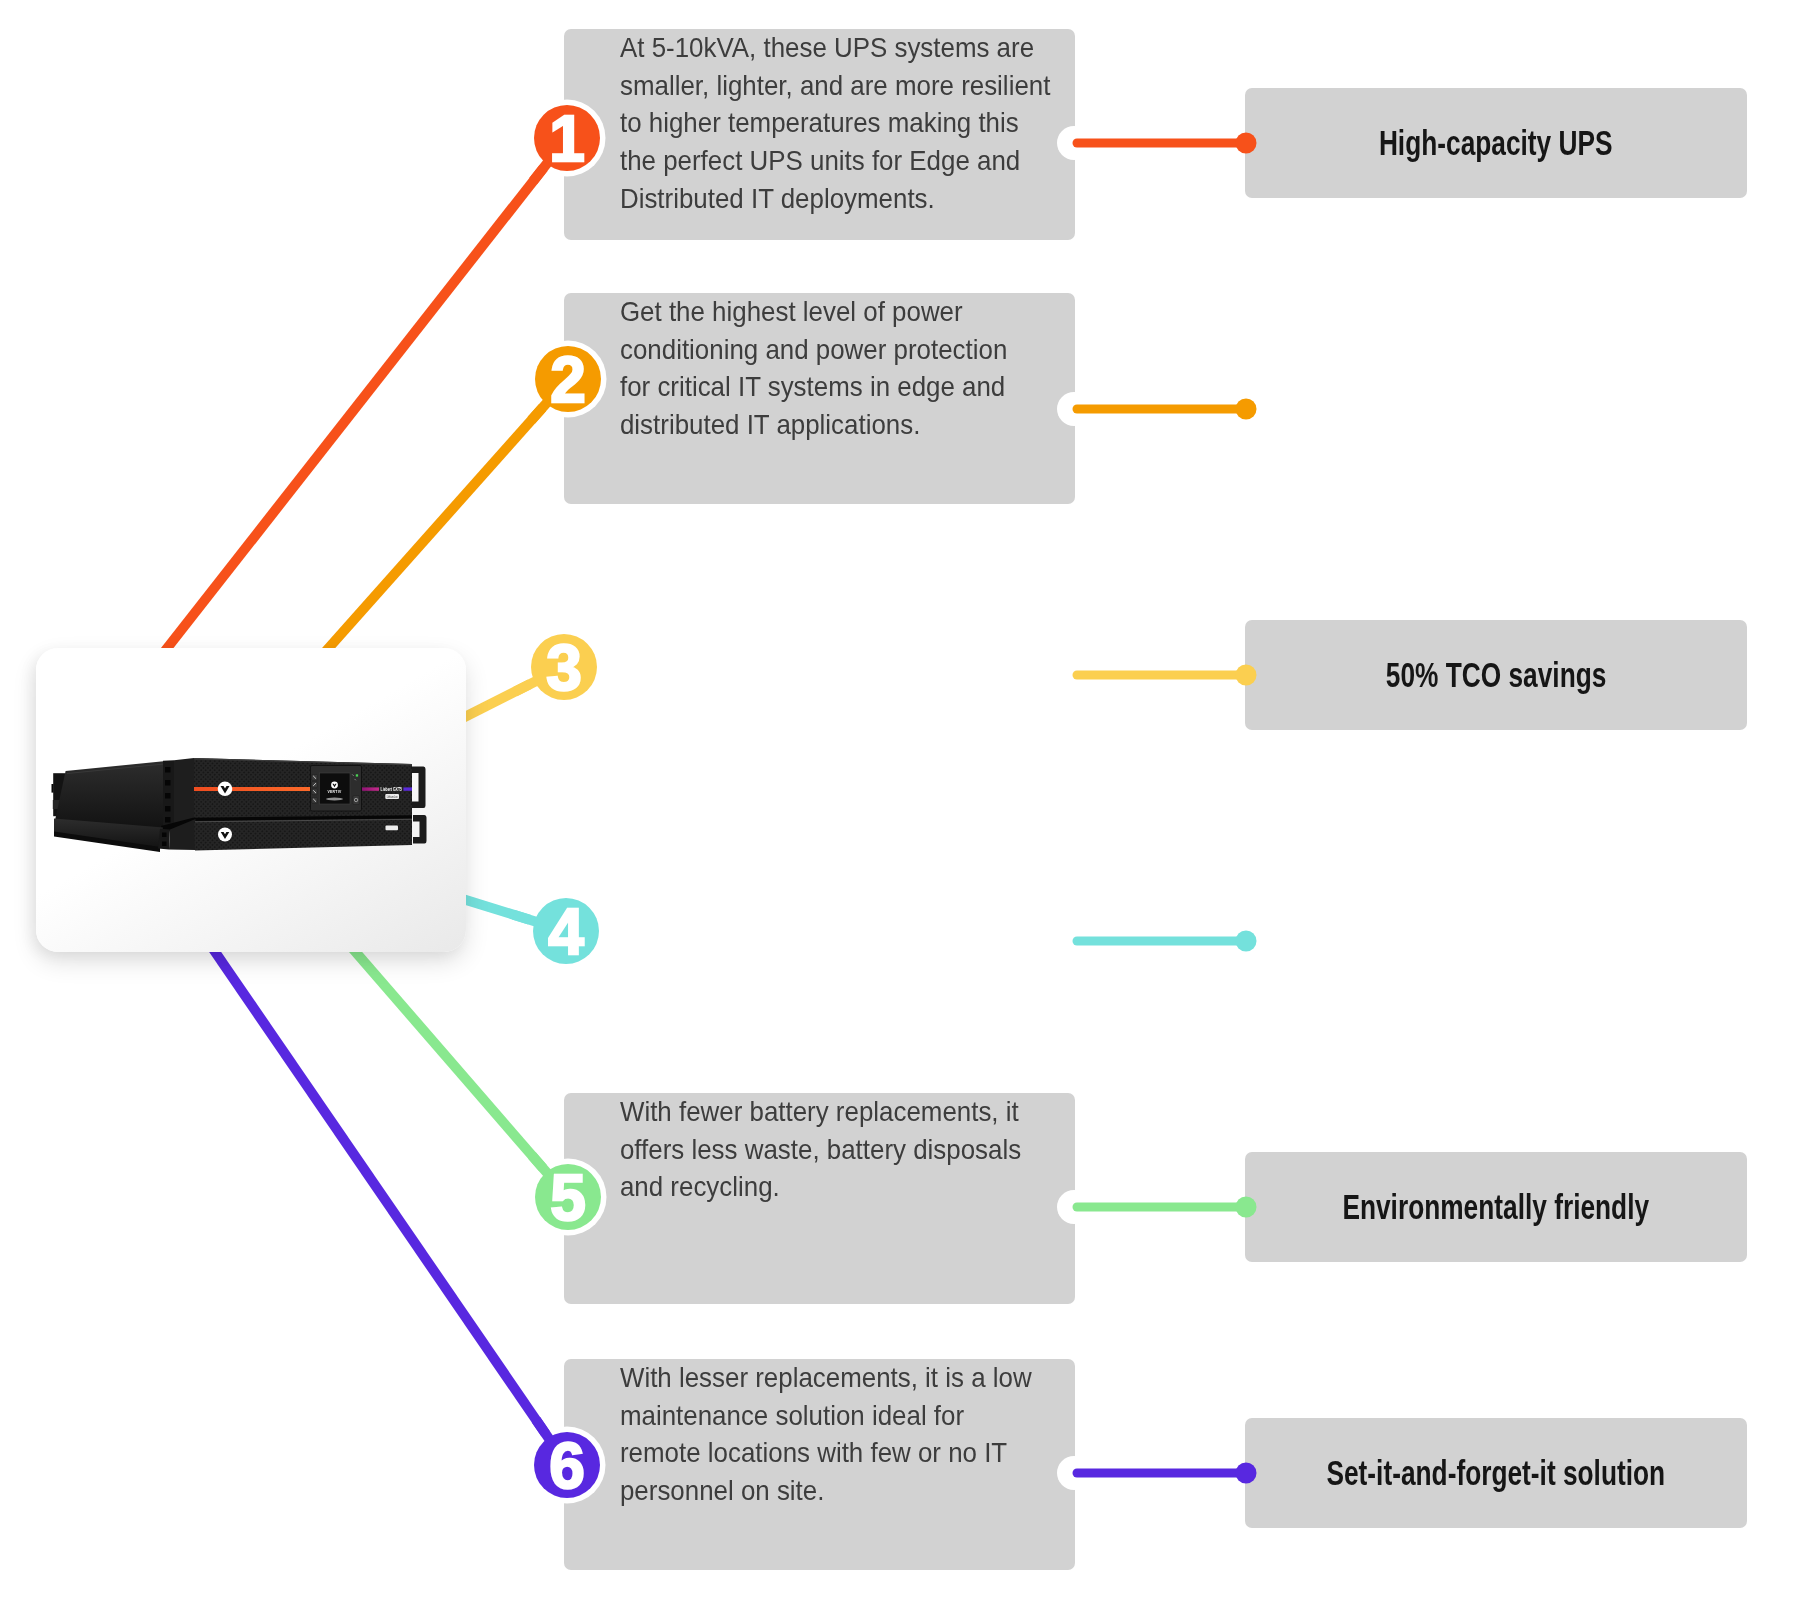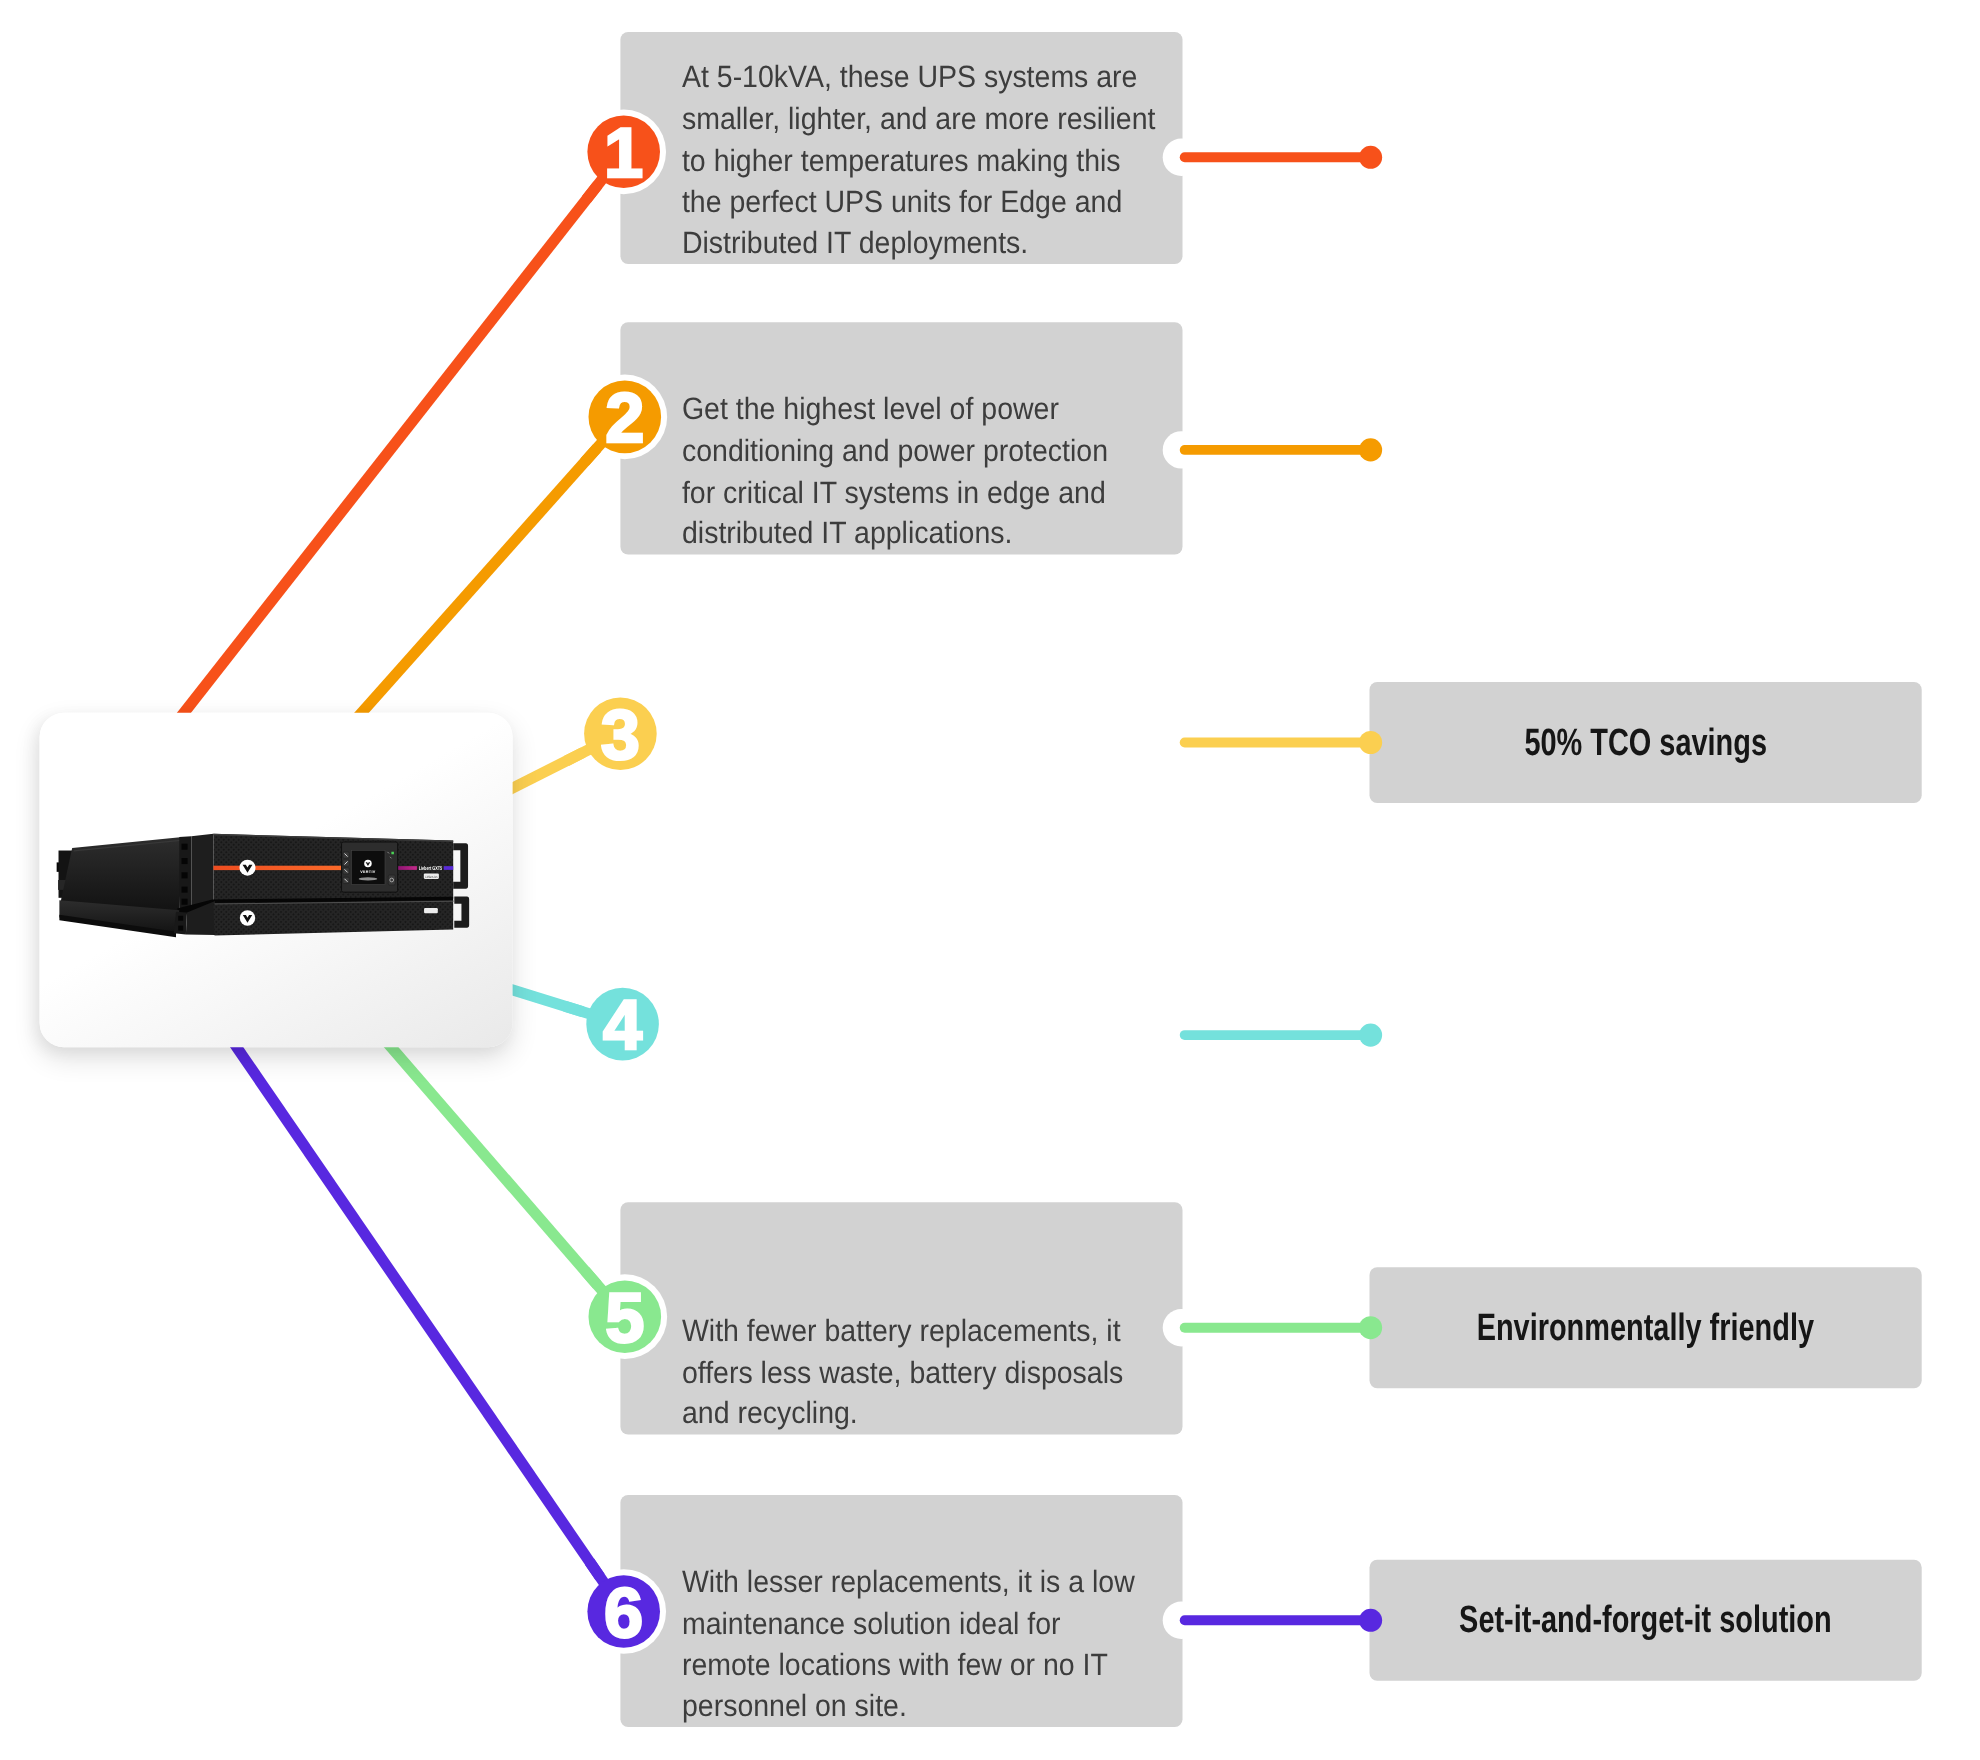--- a/index.html
+++ b/index.html
@@ -1,19 +1,19 @@
 <!DOCTYPE html>
 <html><head>
 <meta charset="utf-8">
 <style>
   html,body{margin:0;padding:0;background:#ffffff;}
   #stage{position:relative;width:1800px;height:1600px;overflow:hidden;
          font-family:"Liberation Sans", sans-serif;background:#ffffff;}
   .lbox{position:absolute;left:564px;width:511px;height:211px;background:#d2d2d2;
-        border-radius:7px;box-sizing:border-box;display:flex;align-items:flex-end;z-index:1;}
+        border-radius:7px;box-sizing:border-box;display:flex;align-items:flex-start;z-index:1;}
   .lbox .txt{padding-left:60.5px;font-size:28px;line-height:37.7px;color:#3d3d3d;
         white-space:nowrap;transform:scaleX(0.925);transform-origin:left center;}
   .rbox{position:absolute;left:1245px;width:502px;height:110px;background:#d2d2d2;
         border-radius:7px;display:flex;align-items:center;justify-content:center;z-index:1;}
   .rbox .ttl{font-size:34.6px;font-weight:bold;color:#161616;white-space:nowrap;
         transform:scaleX(0.76);transform-origin:center center;}
   svg{position:absolute;left:0;top:0;}
   #diag{z-index:2;}
   #card{position:absolute;left:36px;top:648px;width:430px;height:304px;border-radius:22px;
         background:linear-gradient(150deg,#ffffff 45%,#f3f3f3 75%,#e9e9e9 100%);
@@ -30,20 +30,23 @@
   <div class="lbox" style="top:293px">
       <div class="txt">Get the highest level of power<br>conditioning and power protection<br>for critical IT systems in edge and<br>distributed IT applications.</div>
     </div>
   <div class="lbox" style="top:1093px">
       <div class="txt">With fewer battery replacements, it<br>offers less waste, battery disposals<br>and recycling.</div>
     </div>
   <div class="lbox" style="top:1359px">
       <div class="txt">With lesser replacements, it is a low<br>maintenance solution ideal for<br>remote locations with few or no IT<br>personnel on site.</div>
     </div>
 
+  <div class="rbox" style="top:88px">
+      <div class="ttl">High-capacity UPS</div>
+    </div>
   <div class="rbox" style="top:620px">
       <div class="ttl">50% TCO savings</div>
     </div>
   <div class="rbox" style="top:1418px">
       <div class="ttl">Set-it-and-forget-it solution</div>
     </div>
   <div class="rbox" style="top:1152px">
       <div class="ttl">Environmentally friendly</div>
     </div>
 

